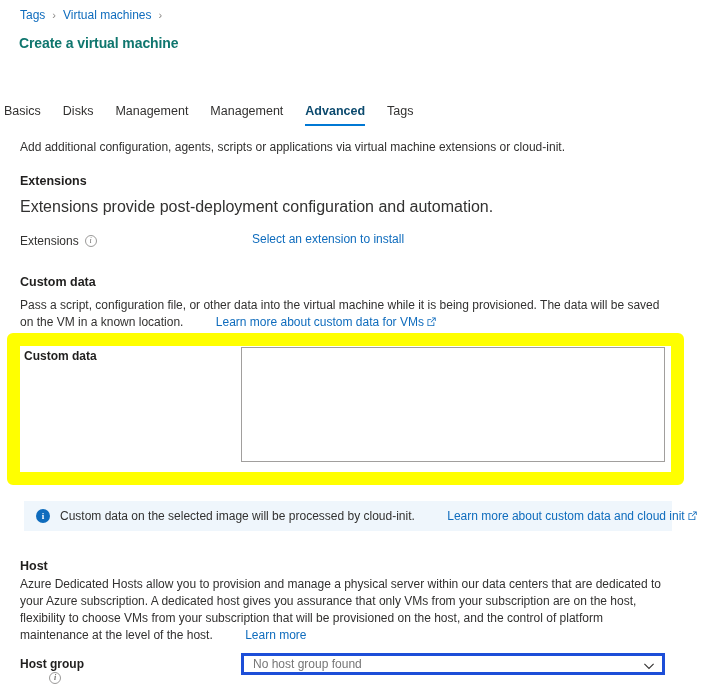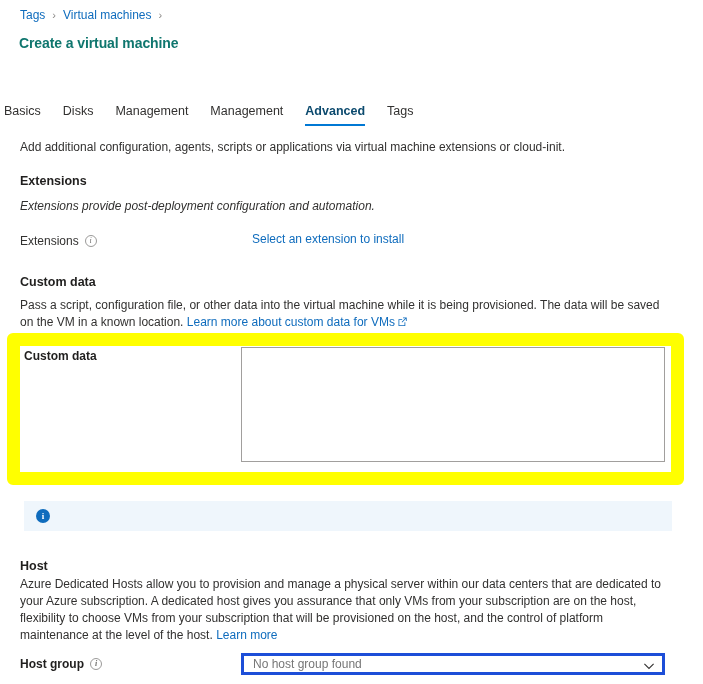--- a/index.html
+++ b/index.html
@@ -103,24 +103,23 @@
     color: #201f1e;
     line-height: 17px;
   }
   .section-head.extensions { top: 173px; }
   .section-head.customdata { top: 274px; }
   .section-head.host { top: 558px; }
 
   .section-desc {
     position: absolute;
     left: 20px;
-    font-size: 12px;
-    line-height: 17px;
-    color: #323130;
-    font-style: italic;
+    font-size: 16px;
+    line-height: 17px;
+    color: #323130;
   }
   .section-desc.extensions { top: 198px; }
 
   .customdata-desc {
     position: absolute;
     left: 20px;
     top: 297px;
     width: 645px;
     font-size: 12px;
     line-height: 17px;
@@ -134,20 +133,21 @@
     width: 650px;
     font-size: 12px;
     line-height: 17px;
     color: #323130;
   }
 
   a.inline-link {
     color: #0f6cbd;
     text-decoration: none;
     cursor: pointer;
+    margin-left: 29px;
   }
 
   
   .ext-icon {
     display: inline-block;
     width: 9px;
     height: 9px;
     position: relative;
     margin-left: 3px;
     vertical-align: baseline;
@@ -178,21 +178,21 @@
     line-height: 1;
     color: #6e6d6b;
     margin-left: 6px;
     font-family: "Liberation Serif", serif;
     font-style: italic;
     cursor: pointer;
     box-sizing: border-box;
   }
 
   .extensions-row { left: 20px; top: 233px; }
-  .hostgroup-row  { left: 20px; top: 656px; }
+  .hostgroup-row  { left: 20px; top: 656px; flex-direction: column; }
 
   .ext-install-link {
     position: absolute;
     left: 252px;
     top: 231px;
     font-size: 12px;
     line-height: 16px;
     color: #0f6cbd;
     text-decoration: none;
     cursor: pointer;
@@ -343,20 +343,27 @@
         </svg></span></a>
 </div>
 
 <div class="highlight-box"></div>
 
 <div class="customdata-field-label">Custom data</div>
 <textarea class="customdata-textarea" placeholder="" style=""></textarea>
 
 <div class="info-banner">
   <span class="info-circle">i</span>
+  <span class="info-text">
+    <span>Custom data on the selected image will be processed by cloud-init.</span>
+    <a class="inline-link"><span>Learn more about custom data and cloud init</span><span class="ext-icon"><svg width="9" height="9" viewBox="0 0 9 9">
+            <path d="M0.5 2.2 H4.2 V3.0 H1.3 V8.2 H6.5 V5.3 H7.3 V9 H0.5 Z" fill="#0f6cbd"></path>
+            <path d="M5.0 0.4 H8.7 V4.1 H7.9 V1.8 L4.2 5.5 L3.6 4.9 L7.3 1.2 H5.0 Z" fill="#0f6cbd"></path>
+          </svg></span></a>
+  </span>
 </div>
 
 <div class="section-head host">Host</div>
 <div class="host-desc">
   <span>Azure Dedicated Hosts allow you to provision and manage a physical server within our data centers that are dedicated to your Azure subscription. A dedicated host gives you assurance that only VMs from your subscription are on the host, flexibility to choose VMs from your subscription that will be provisioned on the host, and the control of platform maintenance at the level of the host.</span>
   <a class="inline-link">Learn more</a>
 </div>
 
 <div class="field-label bold hostgroup-row">
   <span>Host group</span>

